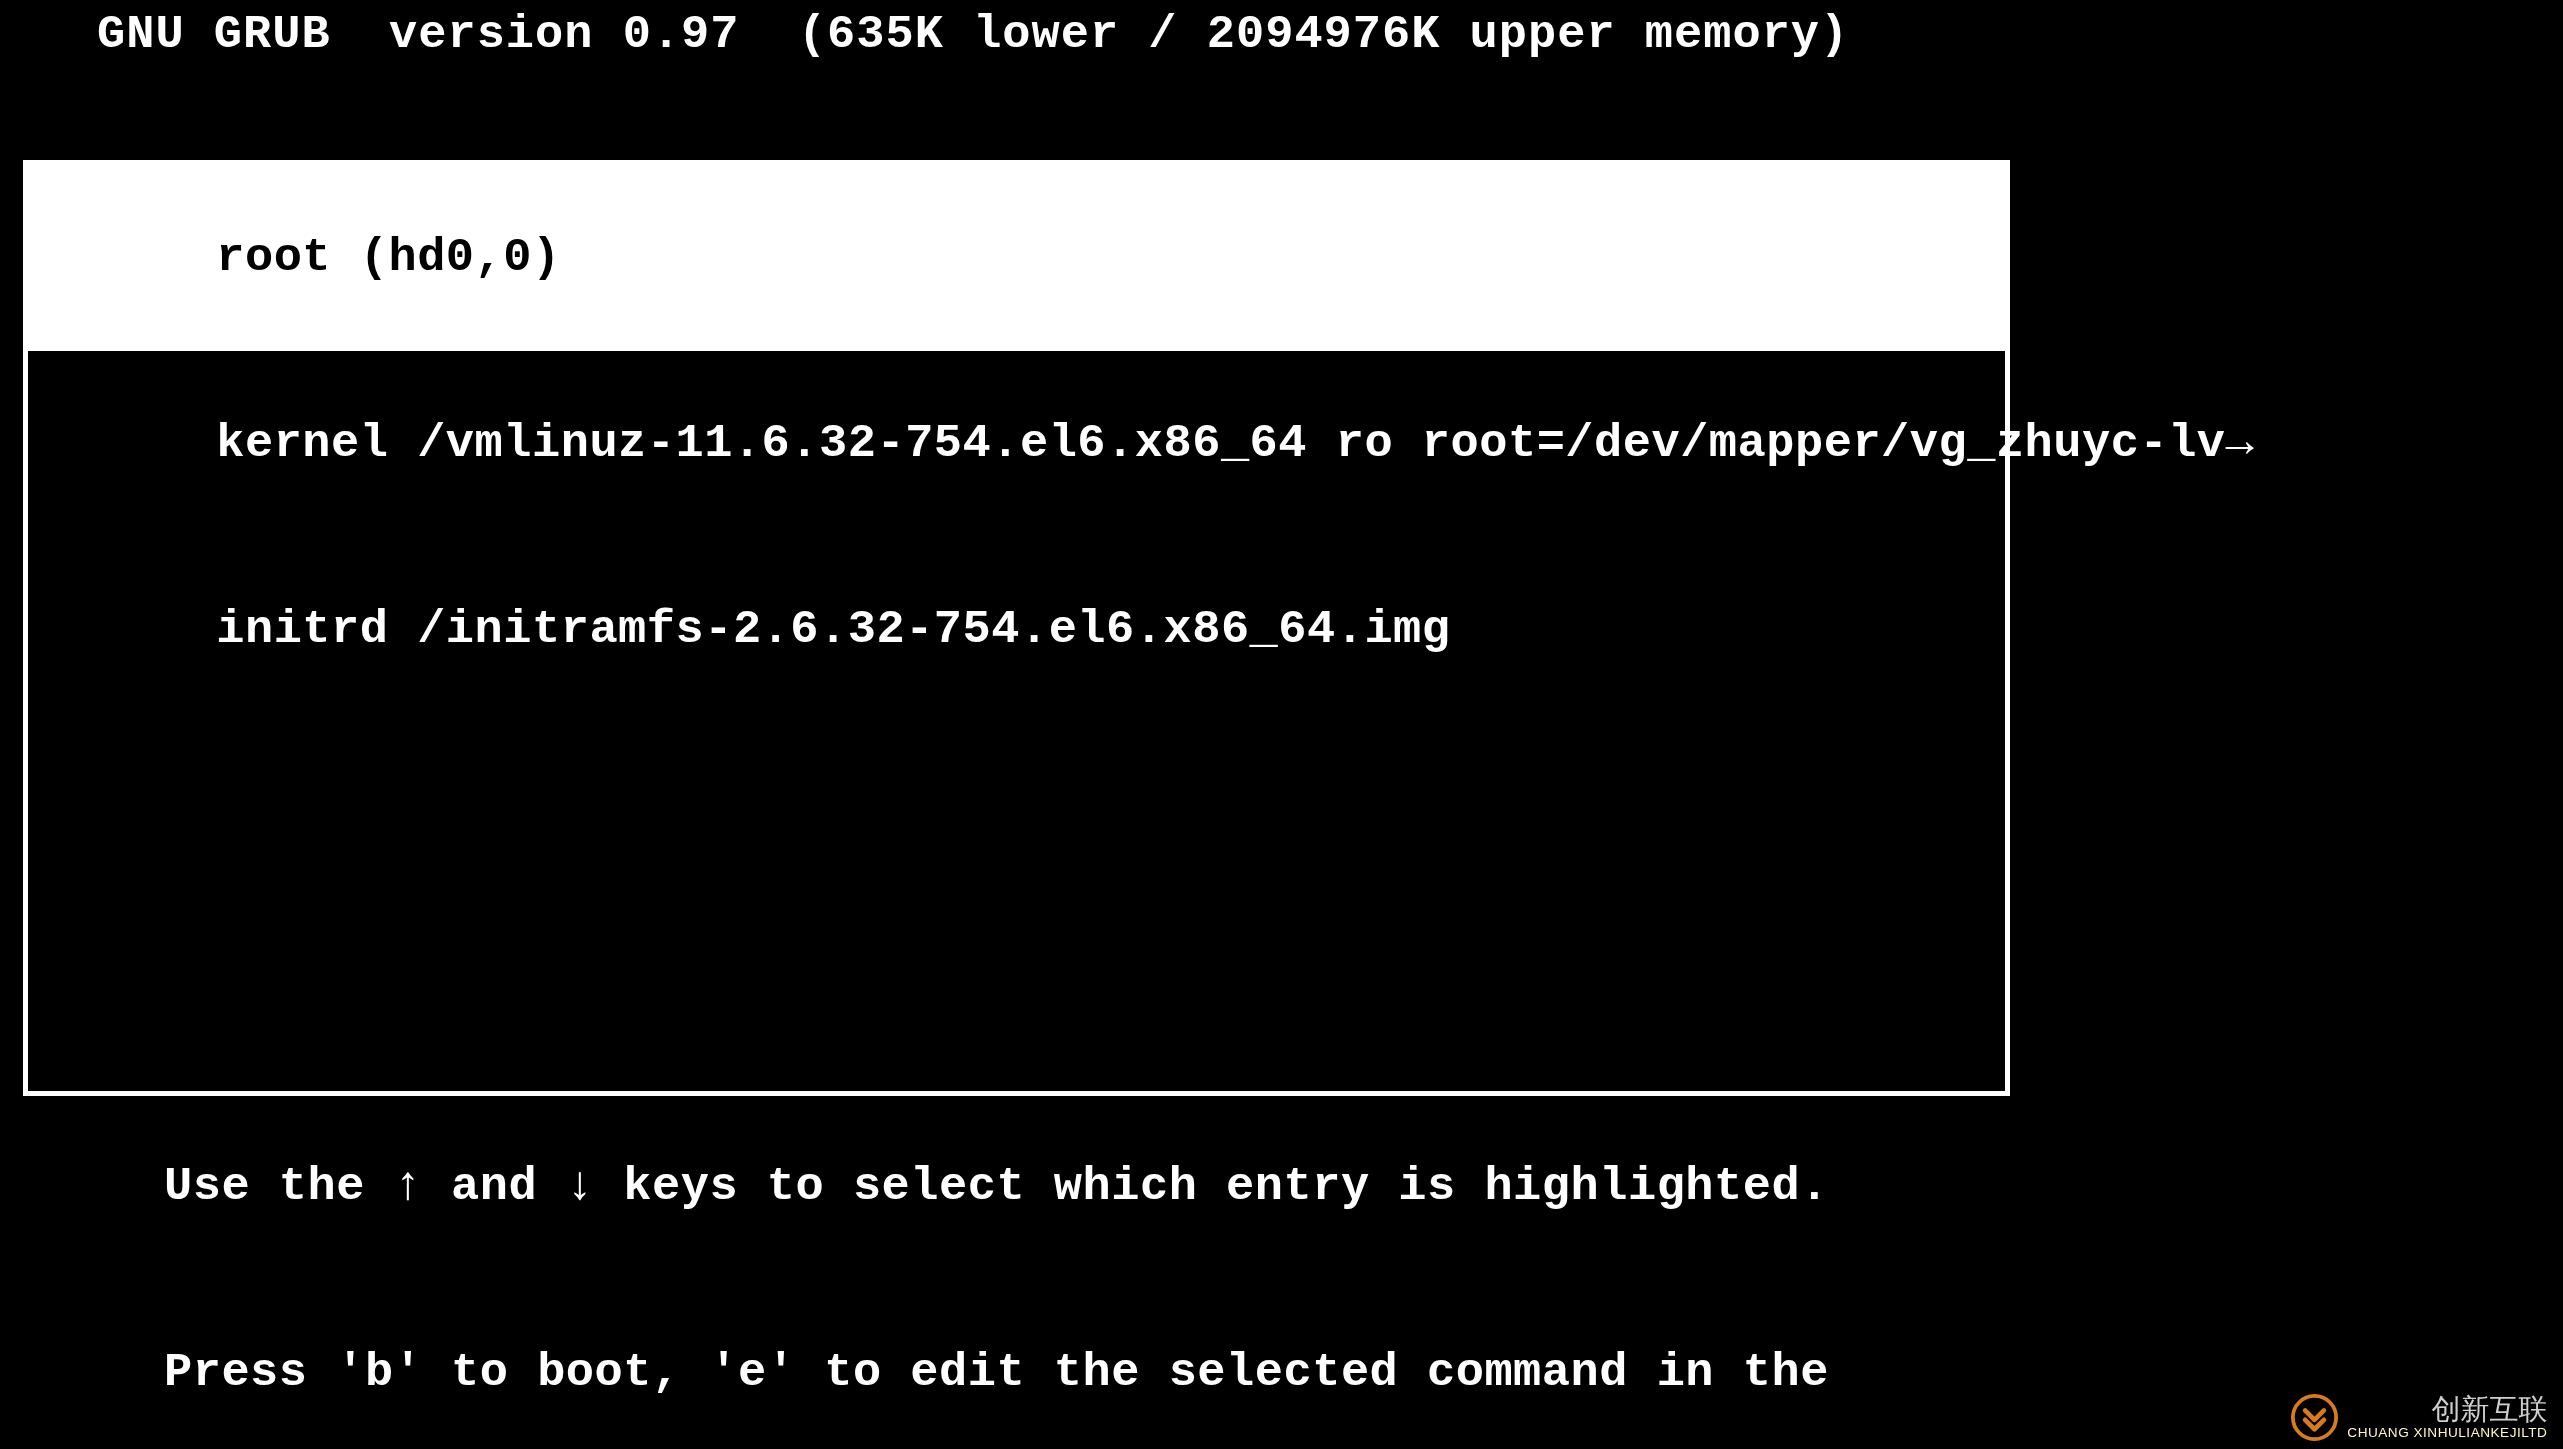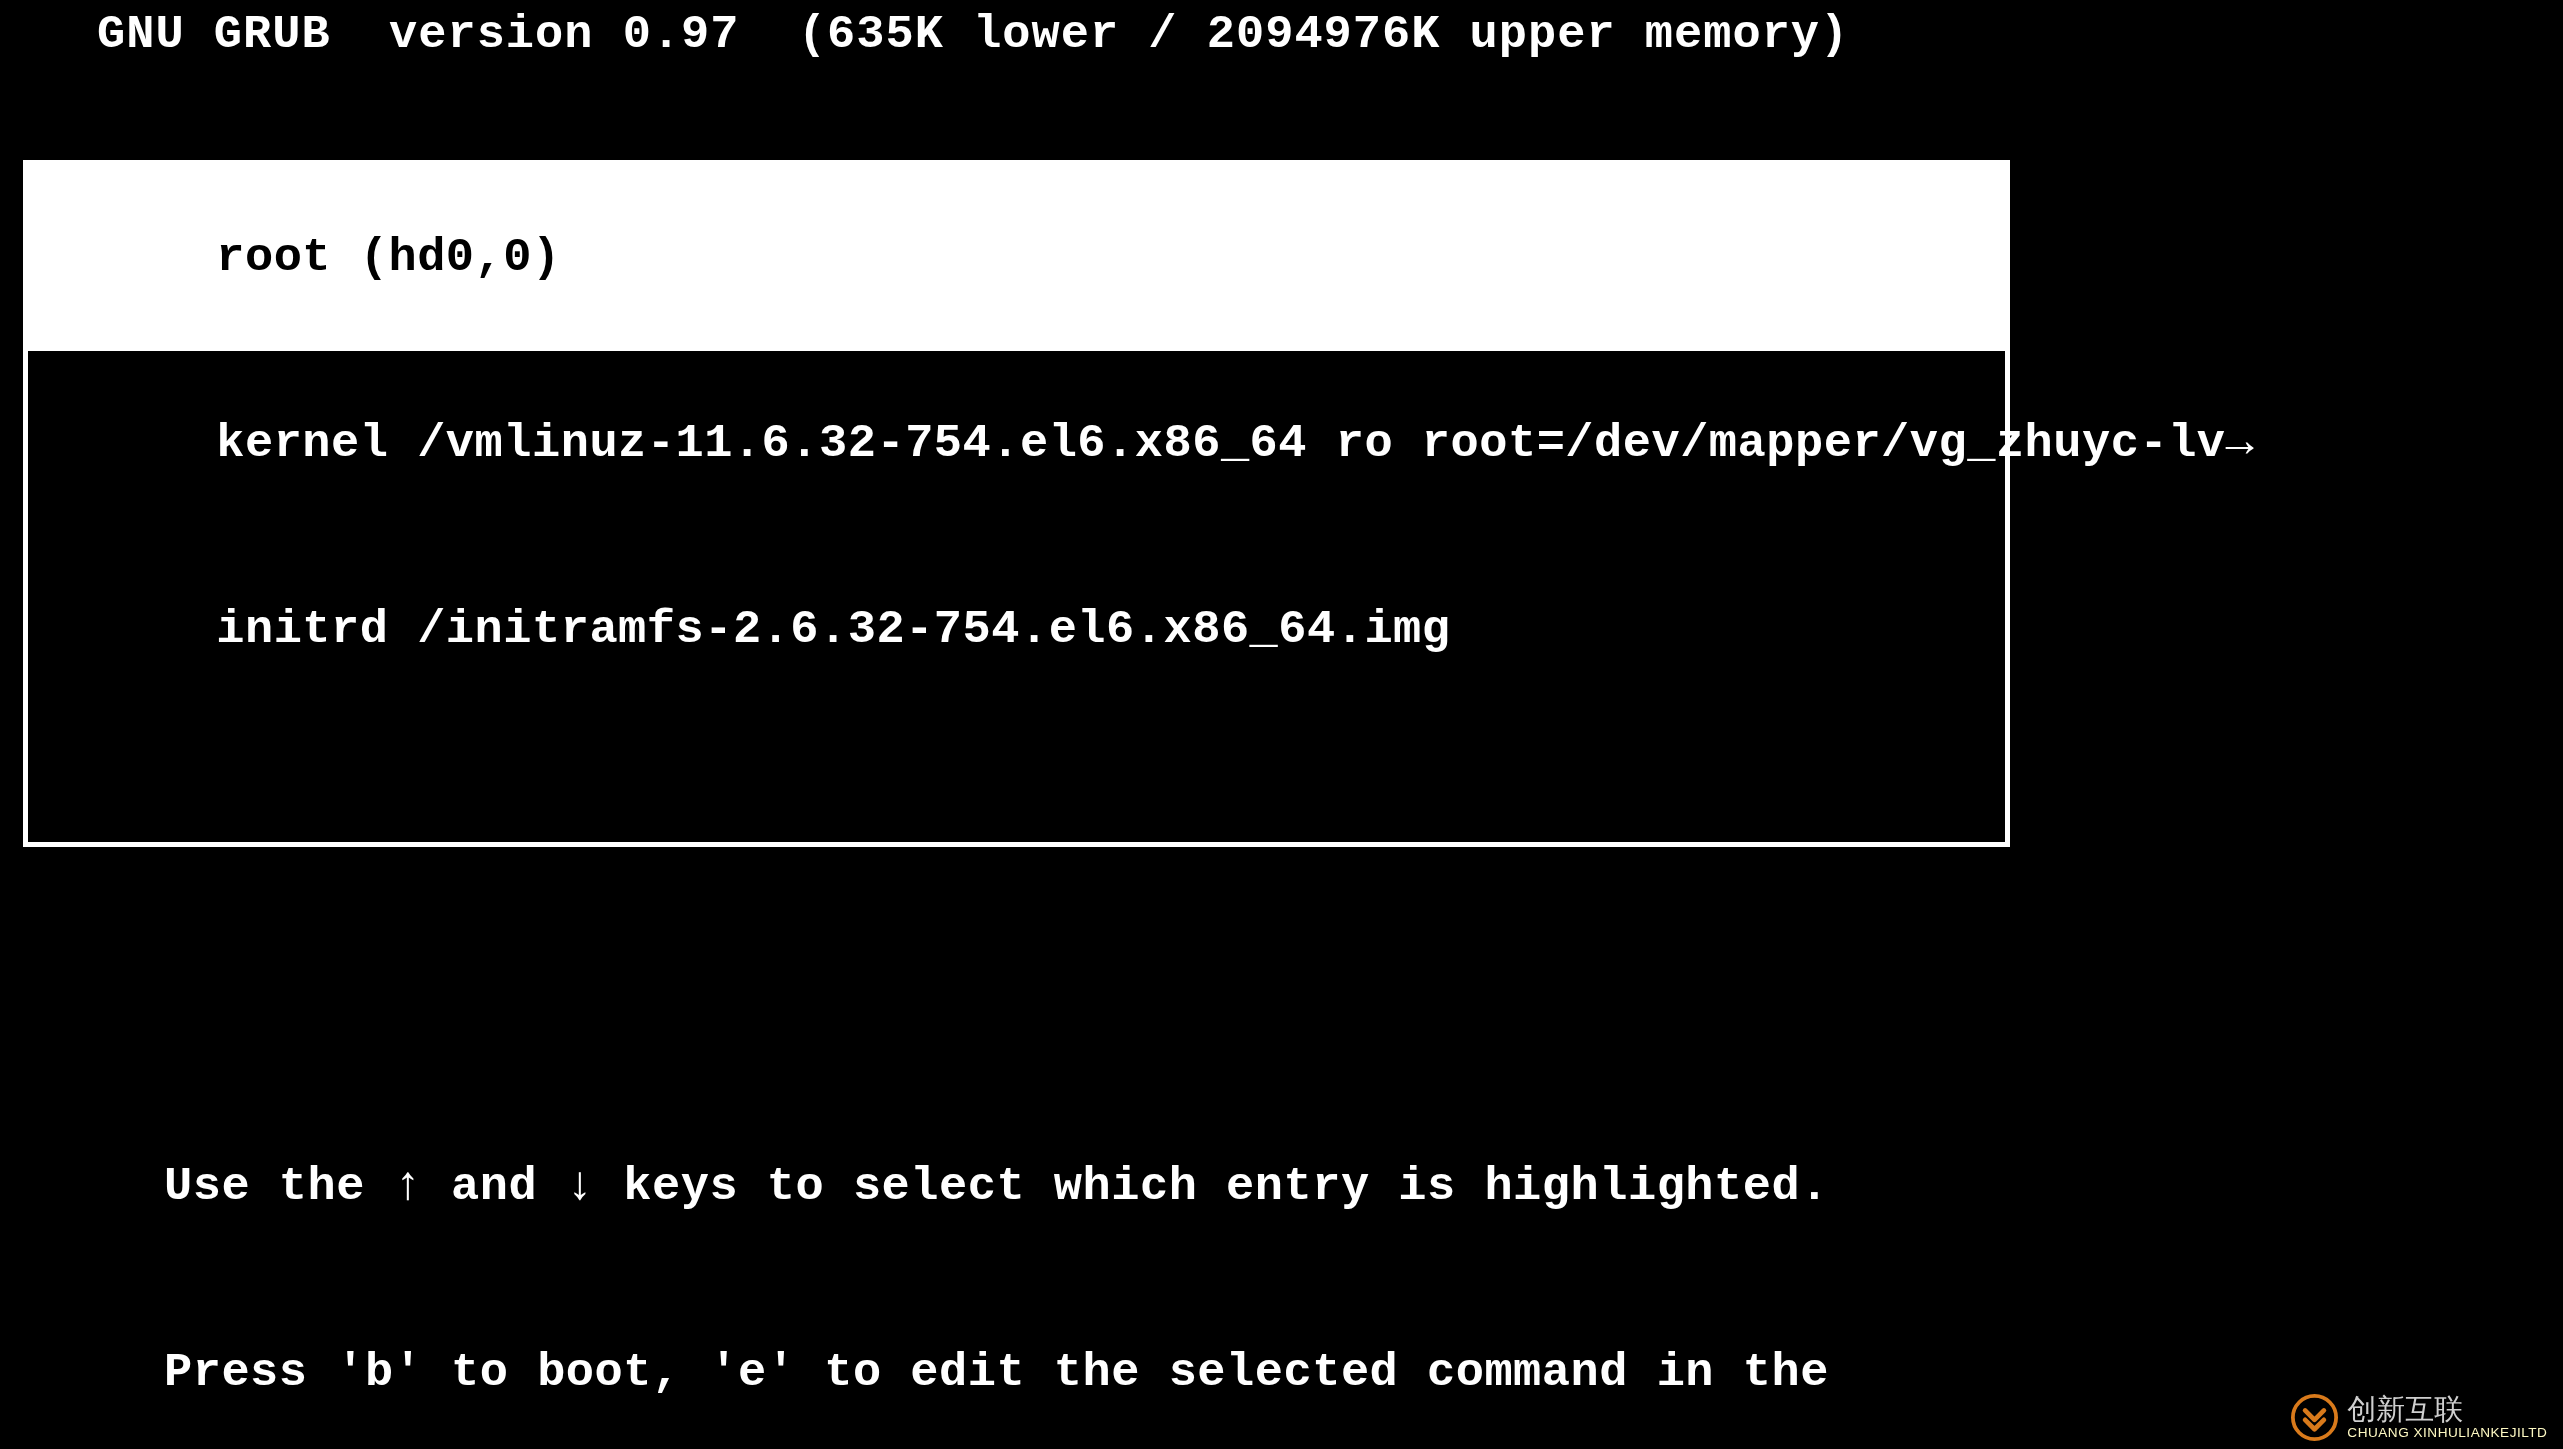--- a/index.html
+++ b/index.html
@@ -30,21 +30,21 @@
       left: 97px;
       font-size: 47px;
       letter-spacing: 1px;
       white-space: pre;
     }
     .menu-box {
       position: absolute;
       top: 160px;
       left: 23.4px;
       width: 1987px;
-      height: 687px;
+      height: 936px;
       border: 5.8px solid #ffffff;
       background: #000000;
     }
     .menu-entry {
       font-size: 47px;
       line-height: 62px;
       white-space: pre;
       padding-left: 15.6px;
       letter-spacing: 0.5px;
     }
@@ -94,20 +94,21 @@
       font-weight: normal;
       color: #a8a8a8;
       font-family: sans-serif;
       display: flex;
       flex-direction: column;
       line-height: 1.1;
     }
     .watermark-cn {
       color: #cfcfcf;
       font-size: 29px;
+      text-align: right;
     }
     .watermark-en {
       color: #fef9c3;
       font-size: 13.6px;
       letter-spacing: 0.5px;
     }
   </style>
 </head>
 <body>
 

